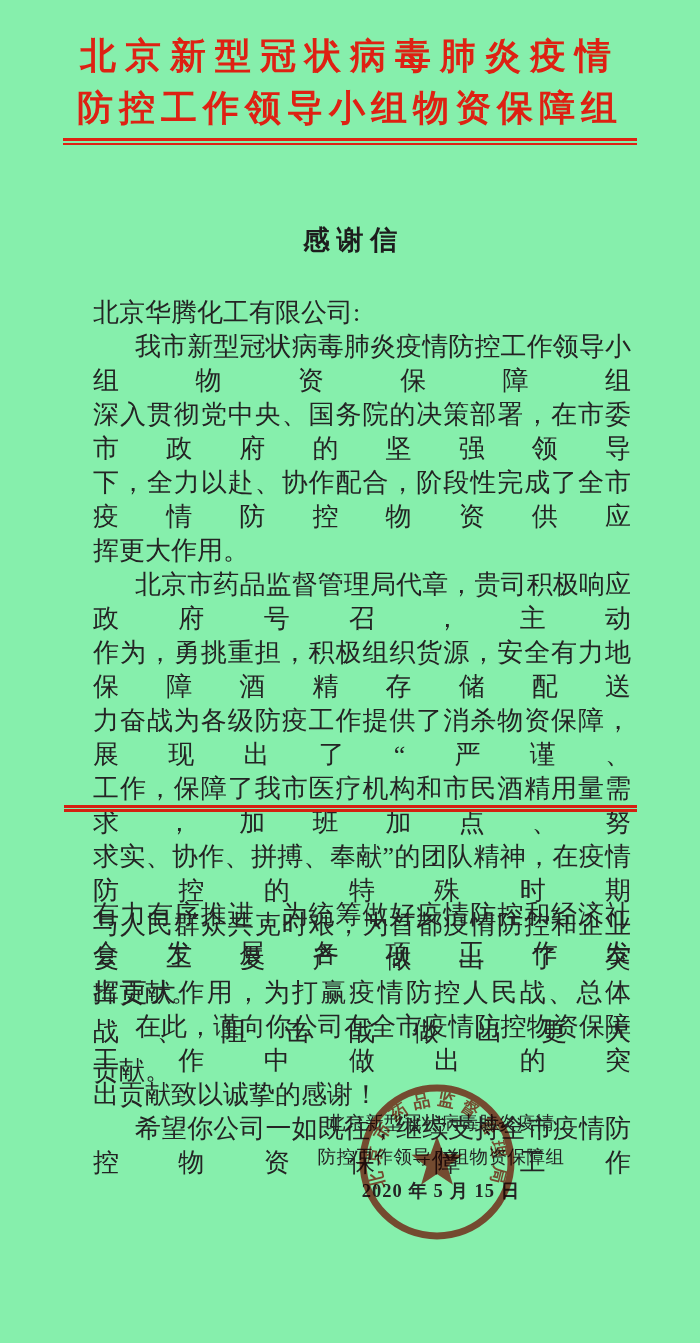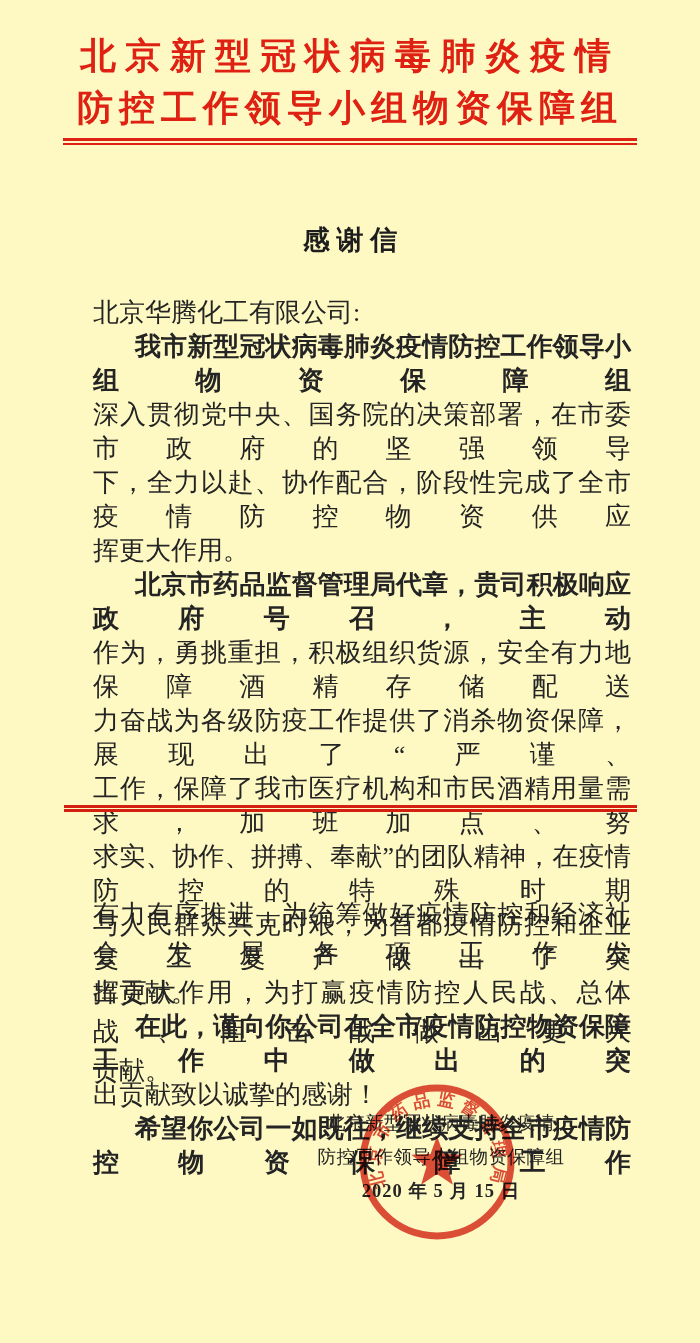--- a/index.html
+++ b/index.html
@@ -5,21 +5,21 @@
   :root{
     --red:#de2113;
     --seal-red:#d8382c;
     --ink:#242424;
   }
   html,body{margin:0;padding:0;background:#ffffff;}
   .canvas{
     position:relative;
     width:700px;height:1343px;
     margin:0 auto;
-    background:#fef9c3;
+    background:#86efac;
     font-family:"Liberation Serif","DejaVu Serif",serif;
     color:var(--ink);
     overflow:hidden;
   }
   
   .letterhead{
     position:absolute;top:30px;left:0;right:0;
     text-align:center;color:var(--red);font-weight:bold;
   }
   .letterhead .lh1{font-size:36px;line-height:52px;letter-spacing:9px;}
@@ -37,21 +37,21 @@
   }
   
   .body-block{
     position:absolute;left:93px;width:538px;
     font-size:26px;line-height:34px;
   }
   .p1{top:296px;}
   .p2{top:895px;line-height:39px;}
   .bline{white-space:nowrap;}
   .bline.fill{white-space:normal;text-align:justify;text-align-last:justify;}
-  .bline.indent{text-indent:42px;font-weight:bold;}
+  .bline.indent{text-indent:42px;}
   
   .page-divider{
     position:absolute;left:64px;top:805px;width:573px;height:7px;
     border-top:3px solid #d42011;
     border-bottom:3px solid #d42011;
     box-sizing:border-box;
   }
   
   .signature{
     position:absolute;left:260px;top:1106px;width:362px;

